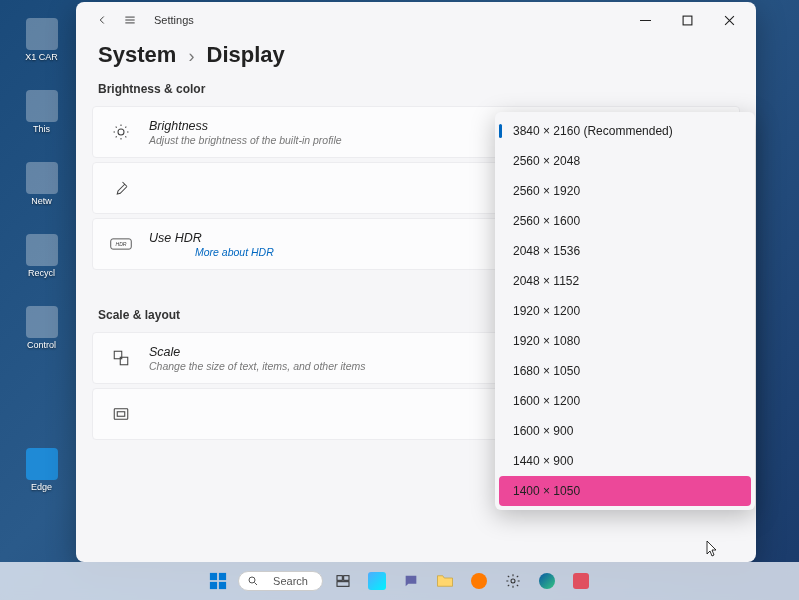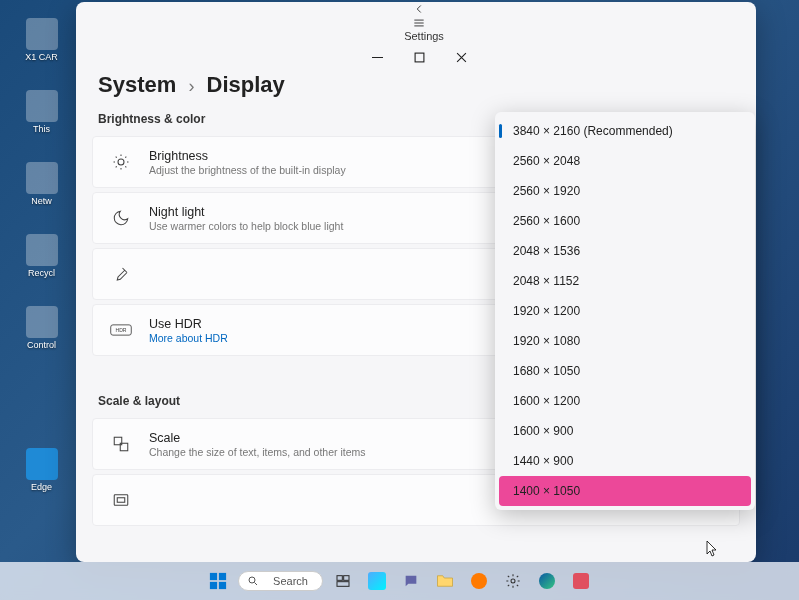--- a/index.html
+++ b/index.html
@@ -33,66 +33,64 @@
   box-shadow: 0 8px 30px rgba(0,0,0,0.3);
   display: flex;
   flex-direction: column;
   overflow: hidden;
 }
 .titlebar {
   height: 36px;
   display: flex;
   align-items: center;
   padding: 0 6px 0 12px;
-  flex-direction: column;
 }
 .titlebar .tb-btn {
   width: 28px; height: 28px;
   display: flex; align-items: center; justify-content: center;
   color: #333;
   font-size: 14px;
 }
 .titlebar .spacer { flex: 1; }
 .titlebar .title-label { font-size: 11px; color: #333; margin-left: 10px; }
 .window-controls { display: flex; }
 .window-controls .wc { width: 42px; height: 30px; display: flex; align-items:center; justify-content:center; color:#222; }
 .breadcrumb {
   padding: 4px 22px 8px;
   font-size: 22px;
   font-weight: 600;
   color: #222;
-  margin-top: 30px;
 }
 .breadcrumb .chev { color: #777; font-weight: 400; margin: 0 6px; font-size: 18px; }
 .section-title {
   padding: 6px 22px 10px;
   font-size: 12px;
   font-weight: 600;
   color: #333;
 }
-.items { padding: 0 16px; display: flex; flex-direction: column; gap: 4px; }
+.items { padding: 0 16px; display: flex; flex-direction: column; gap: 4px; font-style: italic; }
 .setting-row {
   background: #fcfcfd;
   border: 1px solid #ececef;
   border-radius: 4px;
   display: flex;
   align-items: center;
   padding: 10px 14px;
   min-height: 52px;
 }
 .setting-row .row-icon {
   width: 28px; height: 28px;
   display: flex; align-items: center; justify-content: center;
   color: #444;
   margin-right: 14px;
 }
 .setting-row .row-texts { flex: 1; }
 .setting-row .row-title { font-size: 12.5px; color: #222; }
 .setting-row .row-sub { font-size: 10.5px; color: #777; margin-top: 1px; }
-.setting-row .row-sub.link { color: #0067c0; }
+.setting-row .row-sub.link { color: #0067c0; margin-left: 46px; }
 .slider {
   width: 90px; height: 4px; background: #c9c9cd; border-radius: 2px;
   position: relative; margin-right: 8px;
 }
 .slider .fill { position: absolute; left:0; top:0; height:100%; background:#0067c0; border-radius:2px; width: 42%; }
 .slider .thumb { position:absolute; top:50%; left:42%; transform:translate(-50%,-50%); width:14px; height:14px; background:#fff; border:3px solid #0067c0; border-radius:50%; }
 
 .resolution-dropdown {
   position: absolute;
   left: 495px; top: 112px;
@@ -225,39 +223,28 @@
   <div class="items">
     <div class="setting-row">
       <div class="row-icon">
         <svg width="18" height="18" viewBox="0 0 24 24" fill="none" stroke="currentColor" stroke-width="1.4">
             <circle cx="12" cy="12" r="4"></circle>
             <path d="M12 2v2M12 20v2M4.9 4.9l1.4 1.4M17.7 17.7l1.4 1.4M2 12h2M20 12h2M4.9 19.1l1.4-1.4M17.7 6.3l1.4-1.4"></path>
           </svg>
       </div>
       <div class="row-texts">
         <div class="row-title">Brightness</div>
-        <div class="row-sub">Adjust the brightness of the built-in display</div>
+        <div class="row-sub">Adjust the brightness of the built-in profile</div>
       </div>
       <div class="slider">
         <div class="fill"></div>
           <div class="thumb"></div>
       </div>
     </div>
 
-    <div class="setting-row">
-      <div class="row-icon">
-        <svg width="18" height="18" viewBox="0 0 24 24" fill="none" stroke="currentColor" stroke-width="1.4">
-            <path d="M21 12.8A9 9 0 1111.2 3a7 7 0 009.8 9.8z"></path>
-          </svg>
-      </div>
-      <div class="row-texts">
-        <div class="row-title">Night light</div>
-        <div class="row-sub">Use warmer colors to help block blue light</div>
-      </div>
-    </div>
 
     <div class="setting-row">
       <div class="row-icon">
         <svg width="18" height="18" viewBox="0 0 24 24" fill="none" stroke="currentColor" stroke-width="1.4">
             <path d="M17 7l-9 9-1 4 4-1 9-9M14 4l6 6"></path>
           </svg>
       </div>
     </div>
 
     <div class="setting-row">

